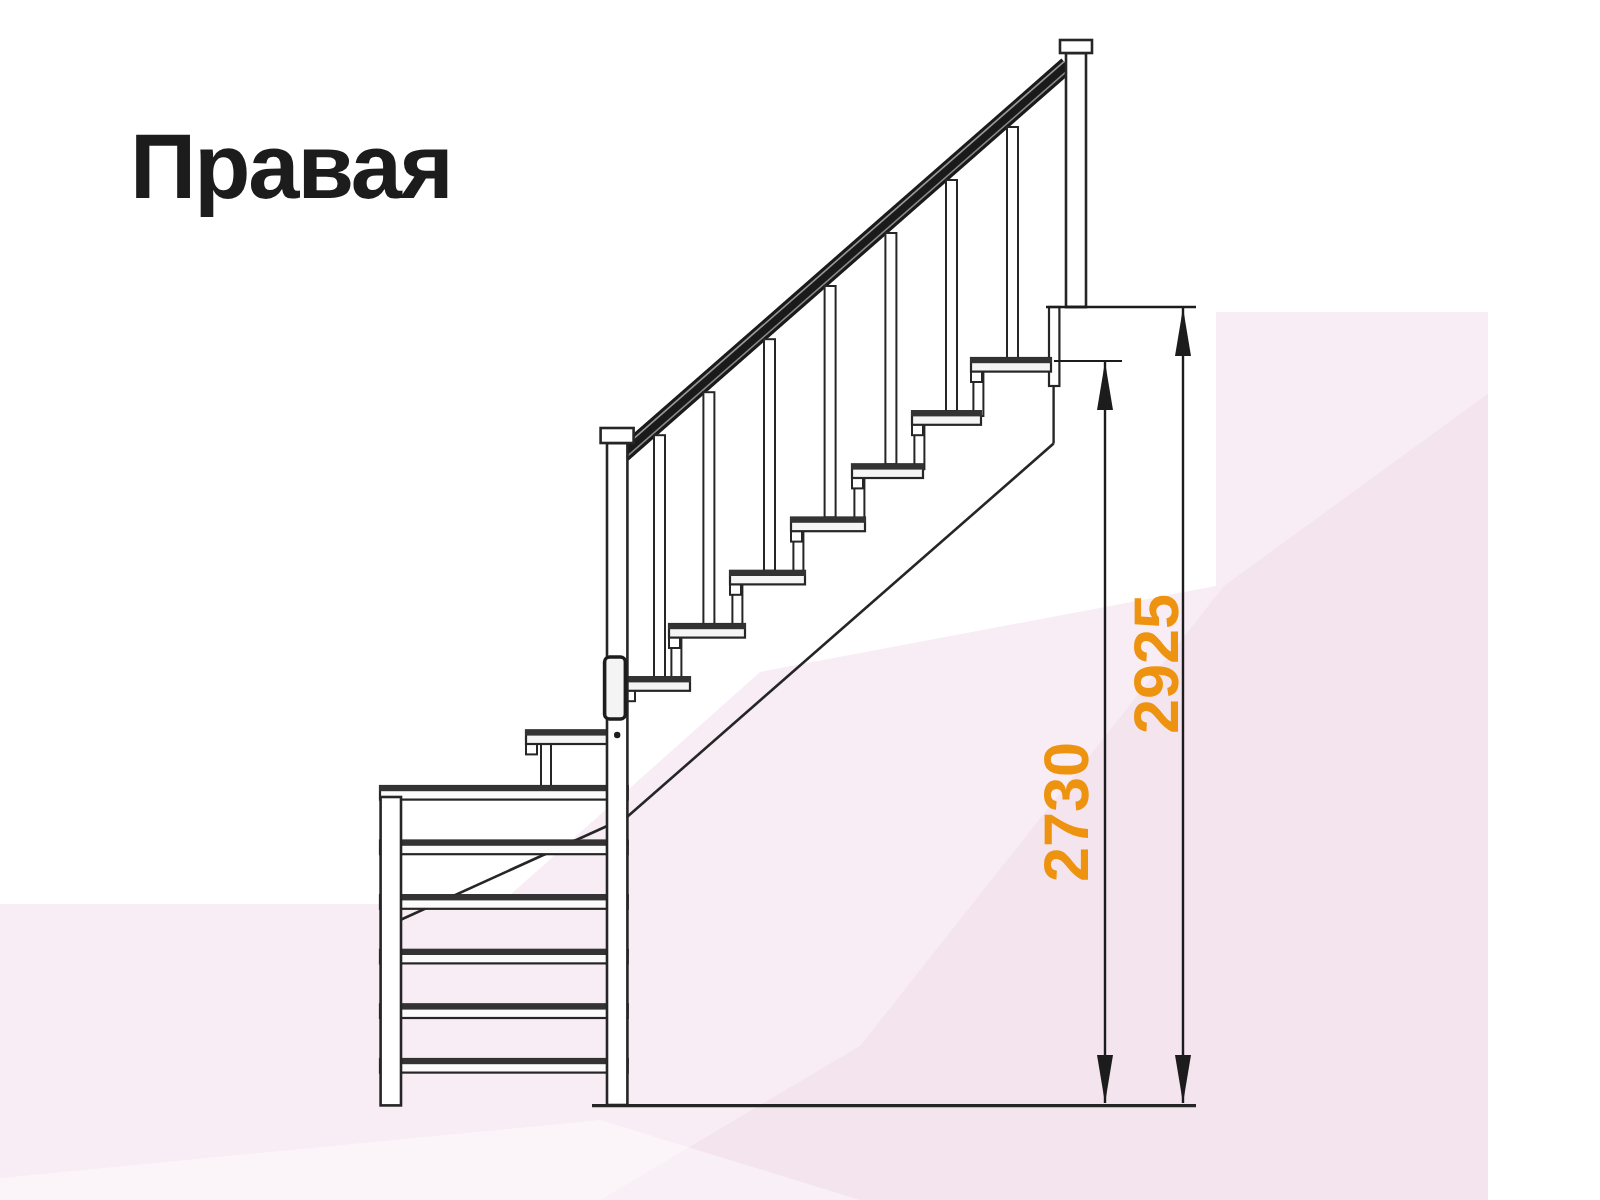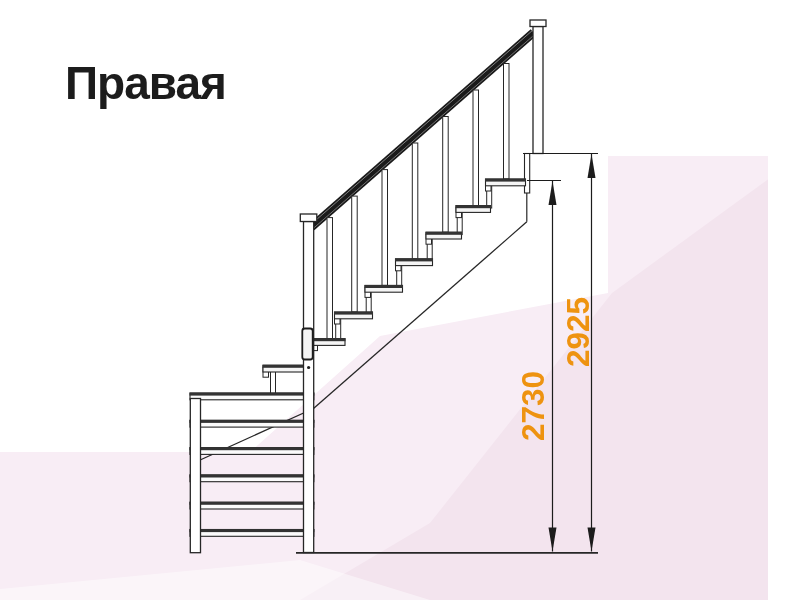--- a/index.html
+++ b/index.html
@@ -1,21 +1,21 @@
 <!DOCTYPE html>
 <html><head>
 <meta charset="utf-8">
 <style>
   html,body{margin:0;padding:0;}
   body{
     width:800px;height:600px;overflow:hidden;position:relative;
     background:#ffffff;
     font-family:"Liberation Sans","DejaVu Sans",sans-serif;
   }
-  .stage{position:absolute;inset:0;width:744px;height:600px;padding-left:24px;}
+  .stage{position:absolute;inset:0;width:744px;height:600px;}
   
   .bg{position:absolute;inset:0;}
   .bg-pink{
     background:#f8edf5;
     clip-path:polygon(0 452px,250px 452px,380px 336px,608px 293px,608px 156px,800px 156px,800px 600px,0 600px);
   }
   .bg-deep{
     background:#f3e4ee;
     clip-path:polygon(800px 156px,612px 293px,430px 523px,300px 600px,800px 600px);
   }

